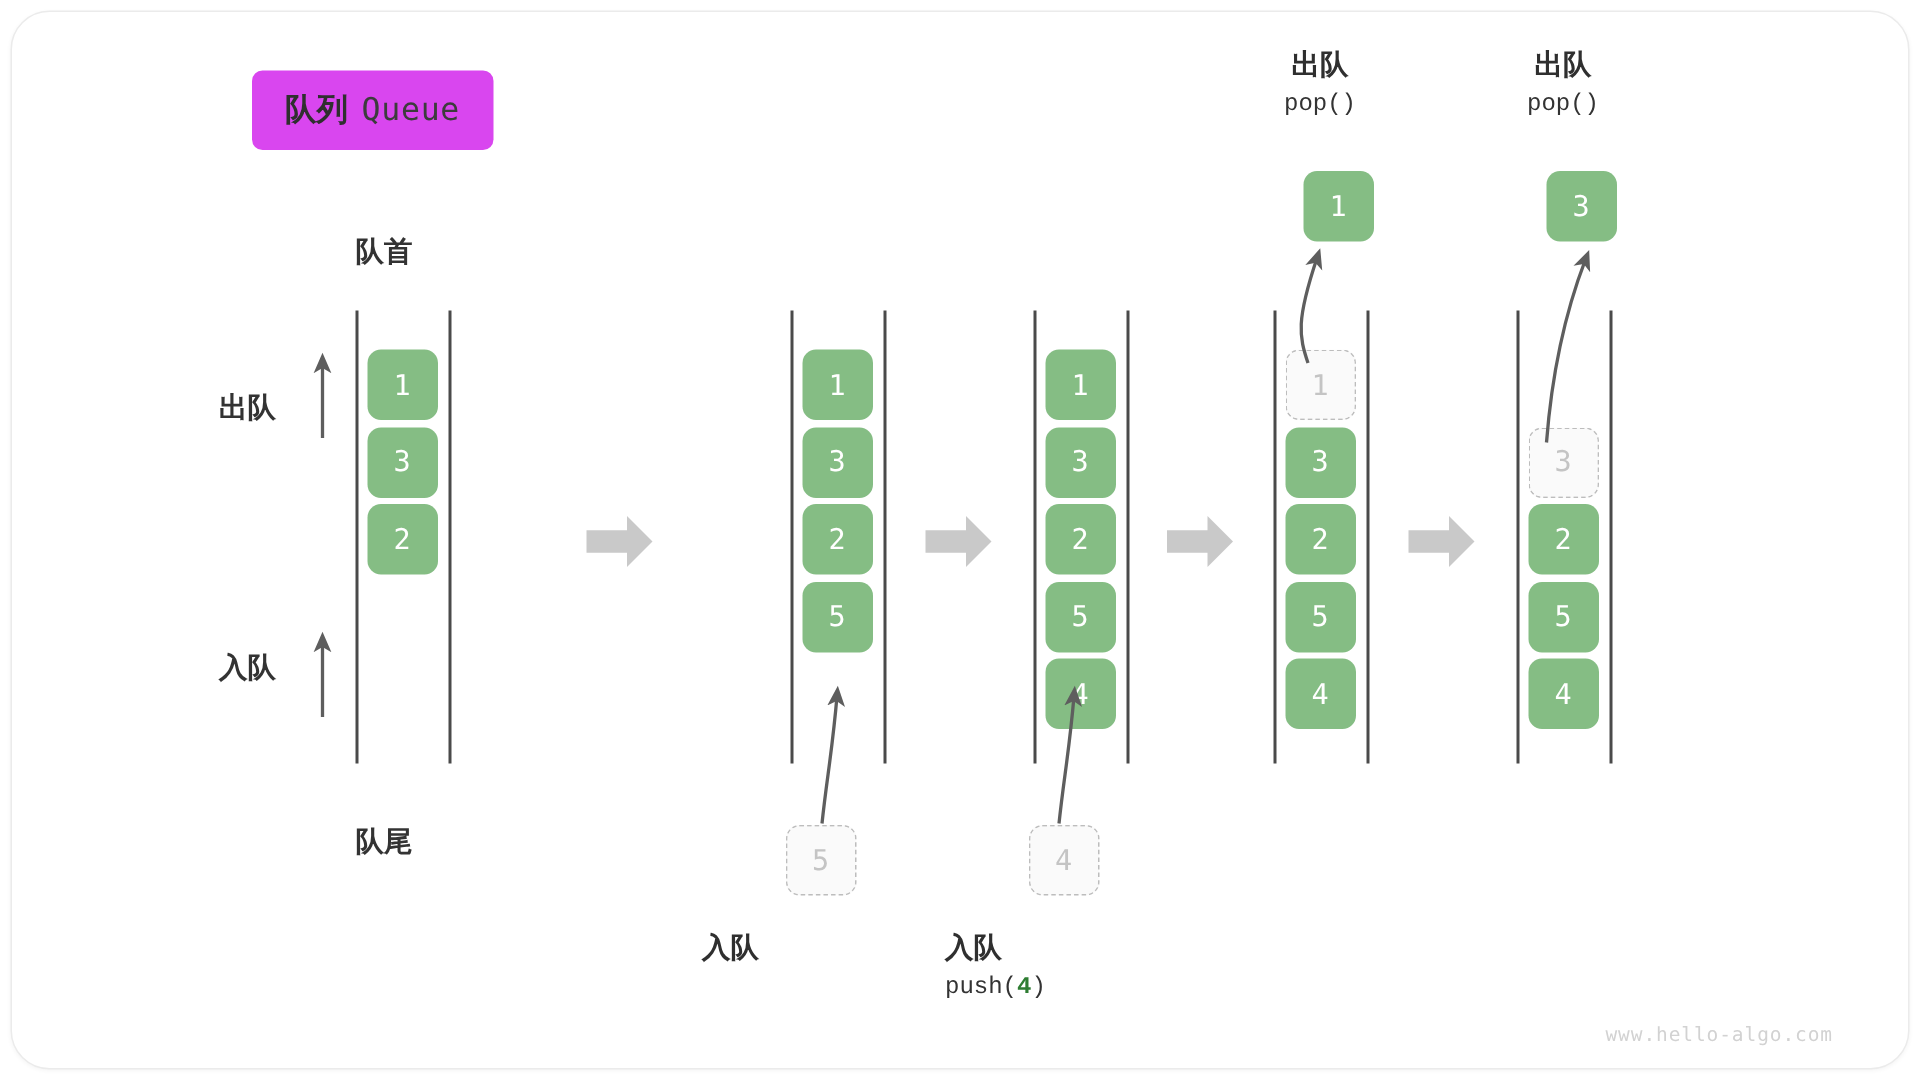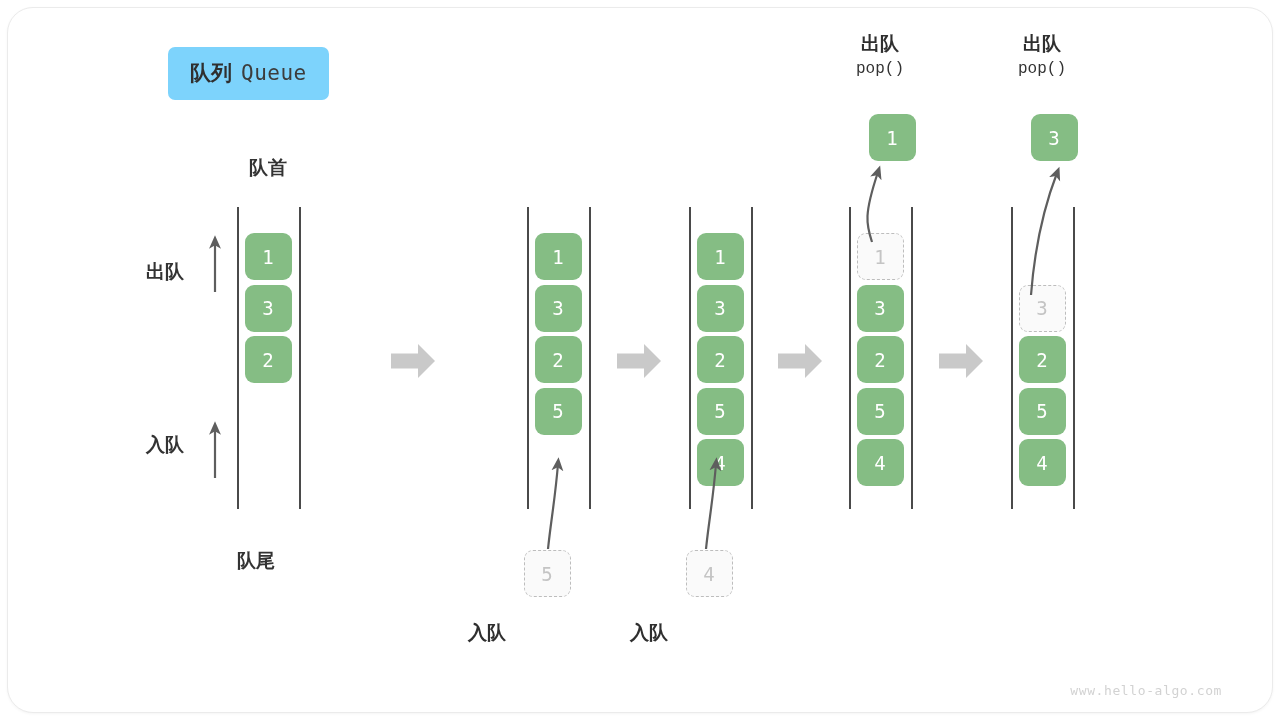--- a/index.html
+++ b/index.html
@@ -15,21 +15,21 @@
     position:absolute;left:7px;top:7px;width:1266px;height:706px;
     background:#ffffff;border:1px solid #ebebeb;border-radius:26px;
     box-sizing:border-box;
     box-shadow:0 1px 3px rgba(0,0,0,0.045);
   }
 
   
   .title-badge{
     position:absolute;left:168px;top:47px;
     padding:12px 22px 13px 22px;
-    background:#7dd3fc;border-radius:7px;
+    background:#d946ef;border-radius:7px;
     display:flex;align-items:baseline;gap:9px;
     white-space:nowrap;
   }
   .title-cn{font-size:21px;font-weight:bold;color:#2f2f2f;}
   .title-en{font-size:21px;color:#3c3c3c;font-family:"DejaVu Sans Mono","Liberation Mono",monospace;letter-spacing:0.5px;}
 
   
   .lbl-cn{
     position:absolute;font-size:19px;font-weight:bold;color:#333333;
     white-space:nowrap;
@@ -79,21 +79,21 @@
 <body>
 
 <div id="stage">
   <div class="card"></div>
 
   <div class="title-badge">
     <span class="title-cn">队列</span>
     <span class="title-en">Queue</span>
   </div>
 
-  <div class="lbl-cn" style="left:237px;top:155px;margin-left:12px;">队首</div>
+  <div class="lbl-cn" style="left:237px;top:155px;">队首</div>
   <div class="lbl-cn" style="left:237px;top:548px;">队尾</div>
 
   <div class="lbl-cn" style="left:146px;top:259px;">出队</div>
   <div class="lbl-cn" style="left:146px;top:432px;">入队</div>
 
   <div id="columns">
       <div class="rail" style="left: 237px; top: 207px; height: 302px;"></div>
       <div class="rail" style="left: 299px; top: 207px; height: 302px;"></div>
       <div class="box" style="left: 244.5px; top: 233px;">1</div>
       <div class="box" style="left: 244.5px; top: 284.5px;">3</div>
@@ -111,20 +111,21 @@
       <div class="rail" style="left: 689px; top: 207px; height: 302px;"></div>
       <div class="rail" style="left: 751px; top: 207px; height: 302px;"></div>
       <div class="box" style="left: 696.5px; top: 233px;">1</div>
       <div class="box" style="left: 696.5px; top: 284.5px;">3</div>
       <div class="box" style="left: 696.5px; top: 336px;">2</div>
       <div class="box" style="left: 696.5px; top: 387.5px;">5</div>
       <div class="box" style="left: 696.5px; top: 439px;">4</div>
       <div class="box ghost" style="left: 685.5px; top: 550px;">4</div>
       <div class="oplabel" style="left: 630px; top: 620px; width: 160px; text-align: left;">
         <span class="cn">入队</span>
+        <span class="code"><span class="pfx">push(</span><span class="num">4</span><span class="sfx">)</span></span>
       </div>
       <div class="rail" style="left: 849px; top: 207px; height: 302px;"></div>
       <div class="rail" style="left: 911px; top: 207px; height: 302px;"></div>
       <div class="box ghost" style="left: 856.5px; top: 233px;">1</div>
       <div class="box" style="left: 856.5px; top: 284.5px;">3</div>
       <div class="box" style="left: 856.5px; top: 336px;">2</div>
       <div class="box" style="left: 856.5px; top: 387.5px;">5</div>
       <div class="box" style="left: 856.5px; top: 439px;">4</div>
       <div class="box" style="left: 868.5px; top: 114px;">1</div>
       <div class="oplabel" style="left: 800px; top: 31px; width: 160px;">

